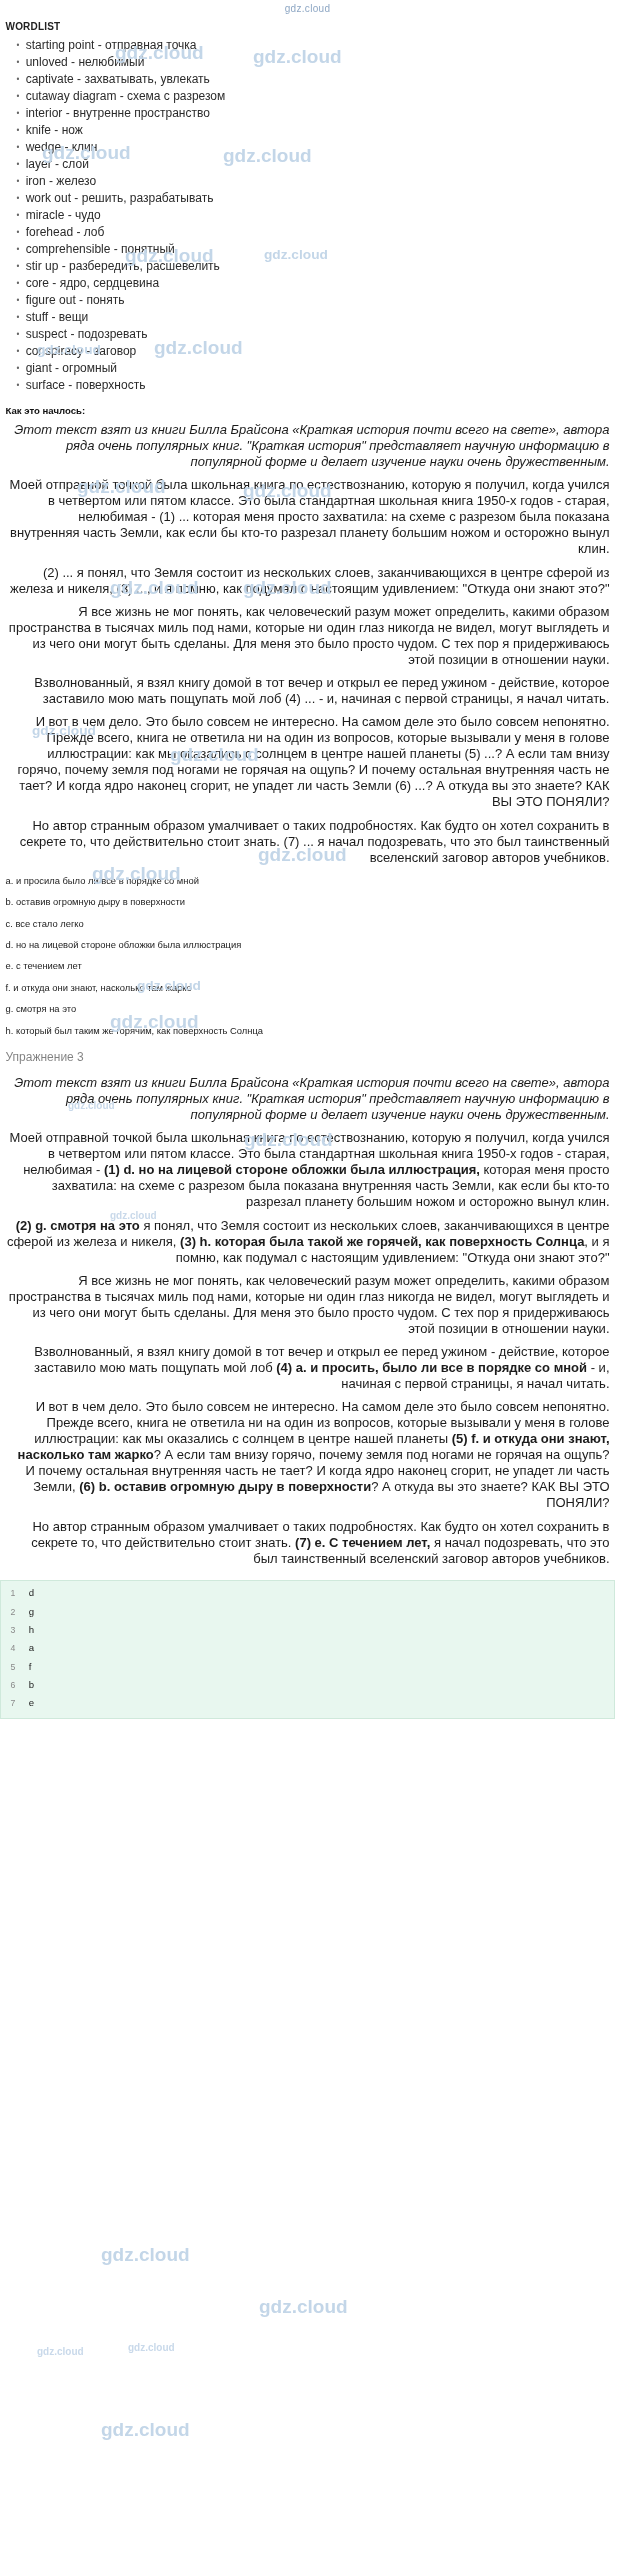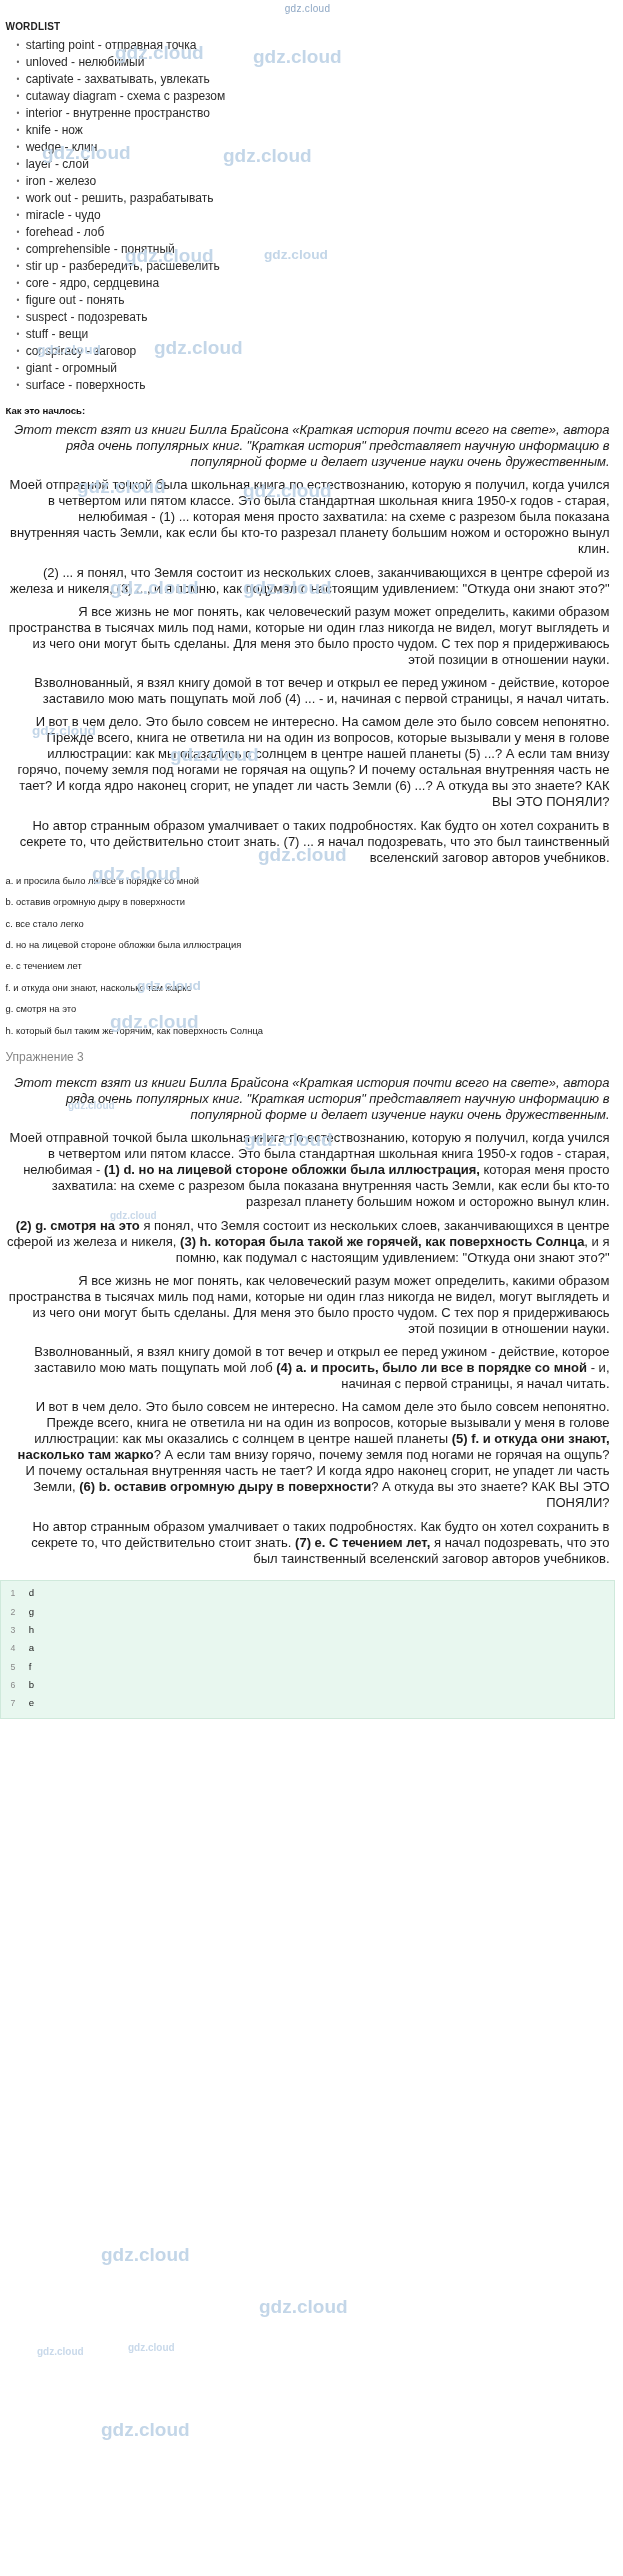--- a/index.html
+++ b/index.html
@@ -144,22 +144,22 @@
     <li>wedge - клин</li>
     <li>layer - слой</li>
     <li>iron - железо</li>
     <li>work out - решить, разрабатывать</li>
     <li>miracle - чудо</li>
     <li>forehead - лоб</li>
     <li>comprehensible - понятный</li>
     <li>stir up - разбередить, расшевелить</li>
     <li>core - ядро, сердцевина</li>
     <li>figure out - понять</li>
+    <li>stuff - вещи</li>
     <li>suspect - подозревать</li>
-    <li>stuff - вещи</li>
     <li>conspiracy - заговор</li>
     <li>giant - огромный</li>
     <li>surface - поверхность</li>
   </ul>
 
   <div class="section-head">Как это начлось:</div>
 
   <div class="body-text italic first">Этот текст взят из книги Билла Брайсона «Краткая история почти всего на свете», автора ряда очень популярных книг. "Краткая история" представляет научную информацию в популярной форме и делает изучение науки очень дружественным.</div>
   <div class="body-text">Моей отправной точкой была школьная книга по естествознанию, которую я получил, когда учился в четвертом или пятом классе. Это была стандартная школьная книга 1950-х годов - старая, нелюбимая - (1) ... которая меня просто захватила: на схеме с разрезом была показана внутренняя часть Земли, как если бы кто-то разрезал планету большим ножом и осторожно вынул клин.</div>
   <div class="body-text">(2) ... я понял, что Земля состоит из нескольких слоев, заканчивающихся в центре сферой из железа и никеля, (3) ..., и я помню, как подумал с настоящим удивлением: "Откуда они знают это?"</div>

